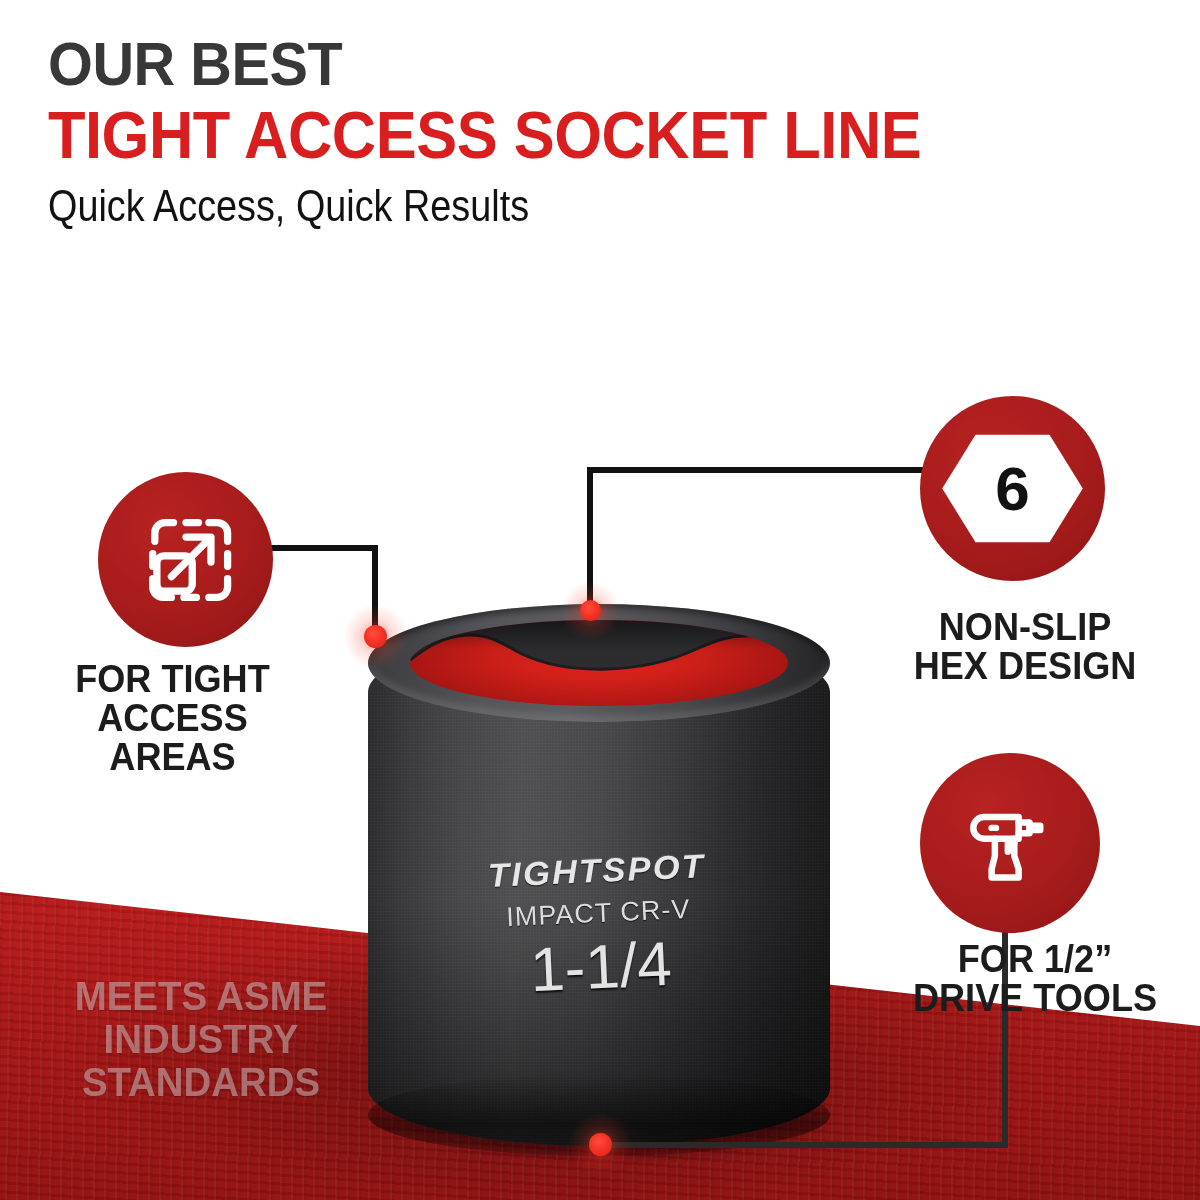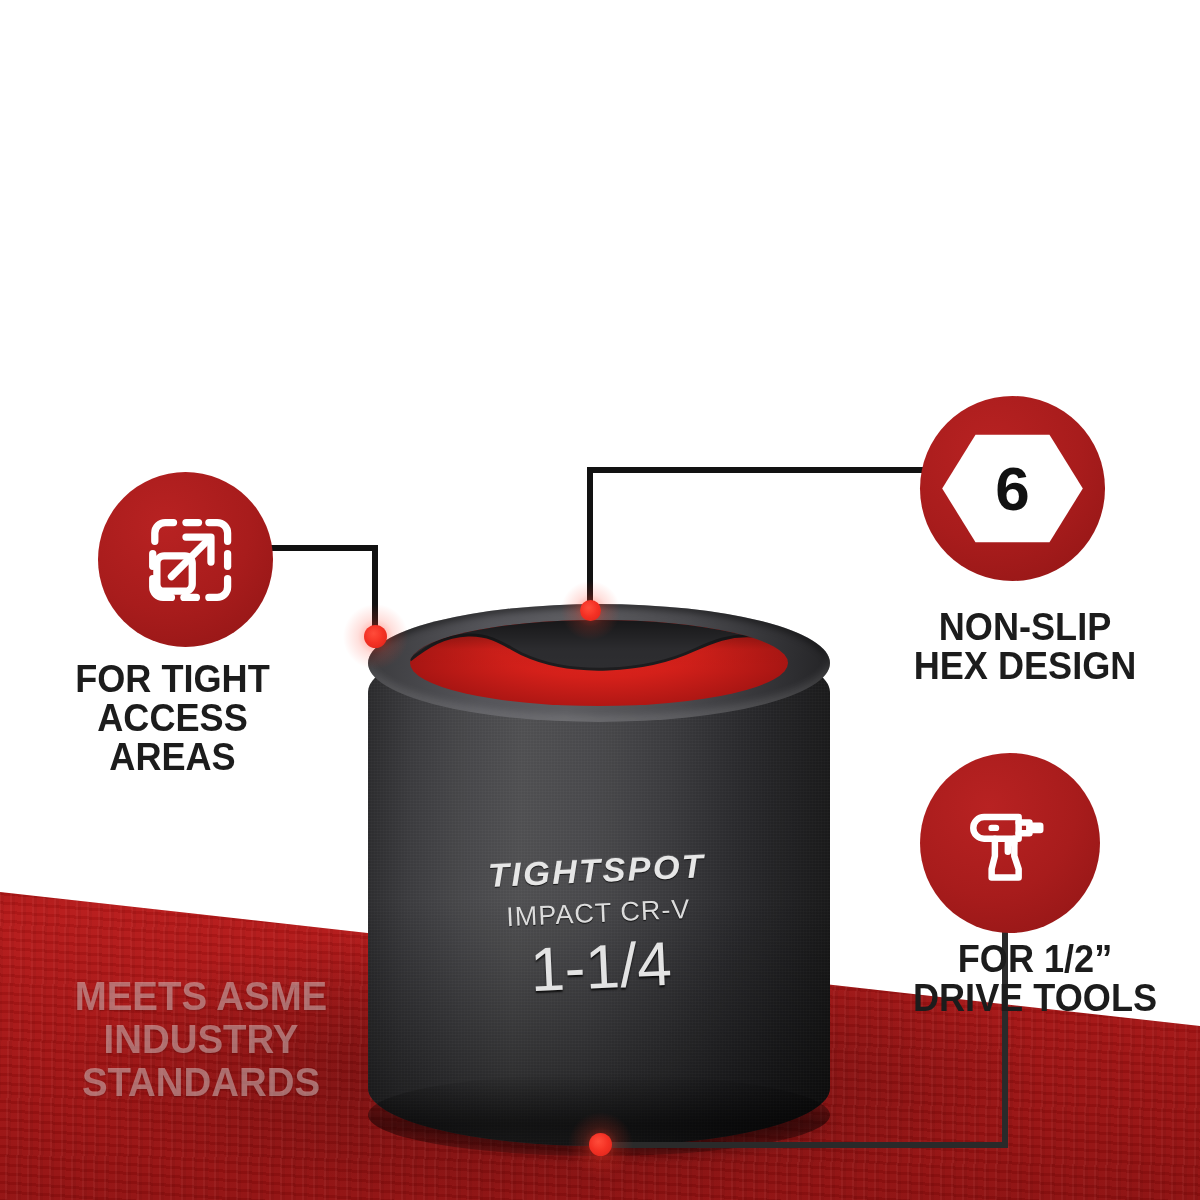--- a/index.html
+++ b/index.html
@@ -175,20 +175,25 @@
     font-weight:bold; font-size:40px; line-height:1.08;
     color:rgba(232,214,214,0.47); transform:scaleX(0.96);
     text-shadow:0 1px 2px rgba(0,0,0,0.18);
   }
 </style>
 </head>
 <body>
 
 <div id="stage">
 
+  <div class="hdr">
+    <div class="hdr-line1">OUR BEST</div>
+    <div class="hdr-line2">TIGHT ACCESS SOCKET LINE</div>
+    <div class="hdr-line3">Quick Access, Quick Results</div>
+  </div>
 
   <div class="floor">
     <div class="floor-grain"></div>
   </div>
   <div class="floor-shadow"></div>
 
   <div id="asme">
     <div>MEETS ASME</div>
     <div>INDUSTRY</div>
     <div>STANDARDS</div>

